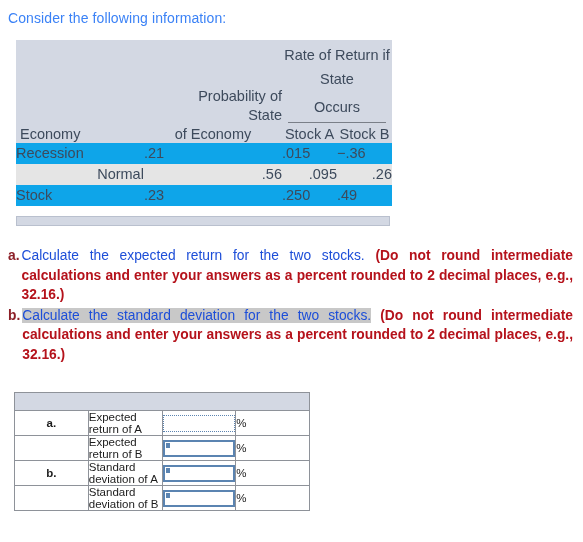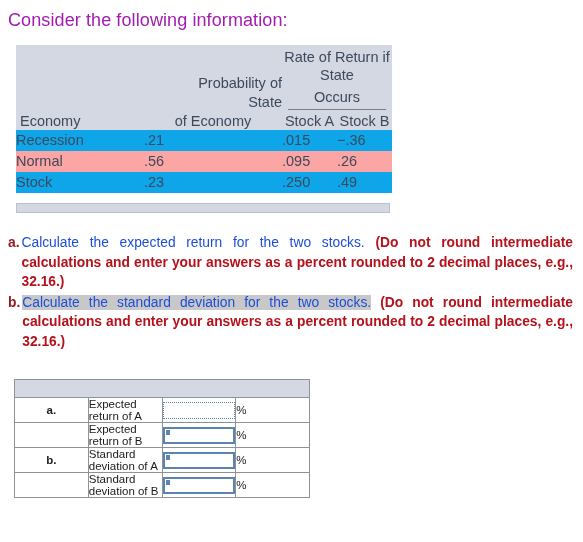--- a/index.html
+++ b/index.html
@@ -11,22 +11,22 @@
     width: 583px;
     height: 542px;
     font-family: "Liberation Sans", sans-serif;
     color: #3c4858;
     overflow: hidden;
     position: relative;
   }
 
   
   .intro {
-    font-size: 18px;
-    color: #a21caf;
+    font-size: 14px;
+    color: #3b82f6;
     padding: 10px 0 0 8px;
     letter-spacing: .1px;
   }
 
   
   .data-table-wrap {
     margin: 14px 0 0 16px;
     width: 376px;
   }
   table.data {
@@ -41,21 +41,21 @@
     vertical-align: bottom;
     padding: 0;
     line-height: 17px;
   }
   .hdr-econ   { width: 96px;  text-align: left;   padding-left: 4px !important; }
   .hdr-prob   { width: 108px; text-align: center; }
   .hdr-sa     { width: 86px;  text-align: center; }
   .hdr-sb     { width: 86px;  text-align: center; }
 
   .rr-title {
-    line-height: 18px;
+    line-height: 24px;
     padding: 3px 2px 1px 2px;
   }
   .rr-rule {
     border-top: 1px solid #7a7f88;
     height: 0;
     margin: 2px 6px 3px 6px;
   }
   .stock-lbl {
     text-align: center;
     padding-bottom: 2px;
@@ -66,21 +66,21 @@
     line-height: 17px;
     padding-bottom: 2px;
   }
   .spacer-cell { padding: 0; }
 
   table.data tbody td {
     padding: 1px 0 1px 0;
     line-height: 19px;
     background: #0ea5e9;
   }
-  table.data tbody tr.alt td { background: #fca5a5; }
+  table.data tbody tr.alt td { background: #e5e5e5; text-align: right; }
   td.c-econ { text-align: left;  padding-left: 4px; }
   td.c-prob { text-align: left;  padding-left: 28px; }
   td.c-sa   { text-align: left;  padding-left: 24px; }
   td.c-sb   { text-align: left;  padding-left: 24px; }
 
   .table-footer-bar {
     margin: 10px 0 0 16px;
     width: 374px;
     height: 10px;
     background: #d3d8e3;

